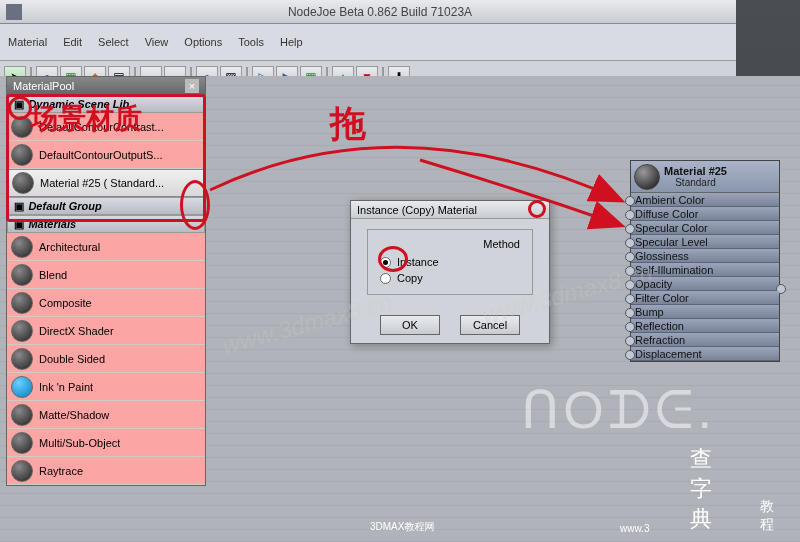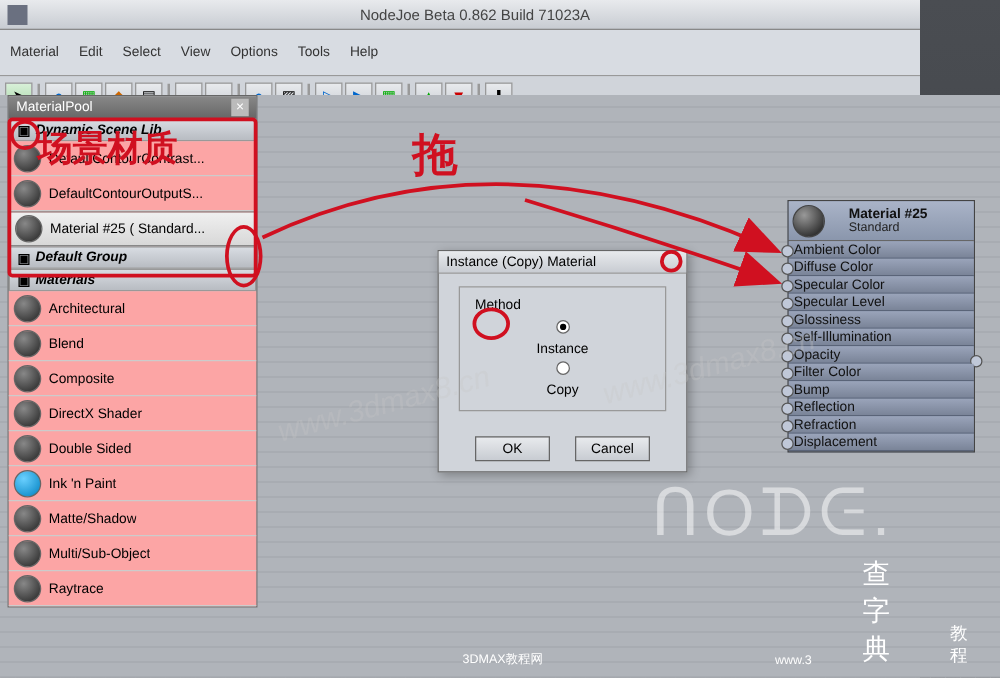--- a/index.html
+++ b/index.html
@@ -32,33 +32,33 @@
     .mat-item { height: 28px; display: flex; align-items: center; padding: 0 4px; border-bottom: 1px solid #ccc; cursor: pointer; }
     .mat-item.selected { background: linear-gradient(#f0f0f0, #d8d8d8); border: 1px solid #888; }
     .mat-sphere { width: 22px; height: 22px; border-radius: 50%; background: radial-gradient(circle at 35% 30%, #888, #222); border: 1px solid #666; margin-right: 6px; flex-shrink: 0; }
     .mat-sphere.blue { background: radial-gradient(circle at 35% 30%, #6ad0ff, #0080c0); }
     .mat-label { white-space: nowrap; overflow: hidden; text-overflow: ellipsis; }
     
     .dialog { position: absolute; top: 200px; left: 350px; width: 200px; background: #d0d4da; border: 1px solid #666; box-shadow: 2px 2px 8px rgba(0,0,0,0.3); }
     .dialog-title { height: 18px; background: linear-gradient(#e8eaed, #c8ccd2); padding: 2px 6px; display: flex; align-items: center; border-bottom: 1px solid #999; }
     .dialog-body { padding: 10px 16px; }
     .fieldset { border: 1px solid #999; padding: 8px 12px; margin-bottom: 10px; }
-    .fieldset-label { font-size: 11px; margin-bottom: 4px; }
-    .radio-row { display: flex; align-items: center; gap: 6px; padding: 2px 0; flex-direction: column; }
+    .fieldset-label { font-size: 11px; margin-bottom: 4px; text-align: right; }
+    .radio-row { display: flex; align-items: center; gap: 6px; padding: 2px 0; }
     .radio { width: 11px; height: 11px; border: 1px solid #666; border-radius: 50%; background: #fff; display: flex; align-items: center; justify-content: center; }
     .radio.checked::after { content: ""; width: 5px; height: 5px; background: #000; border-radius: 50%; }
     .dialog-buttons { display: flex; justify-content: center; gap: 20px; padding-bottom: 8px; }
     .dlg-btn { width: 60px; height: 20px; background: linear-gradient(#e8eaed, #c8ccd2); border: 1px solid #666; cursor: pointer; display: flex; align-items: center; justify-content: center; }
     
     .node { position: absolute; top: 160px; left: 630px; width: 150px; background: #8a96ac; border: 1px solid #444; }
-    .node-header { height: 32px; background: linear-gradient(#aab4c8, #8a96ac); display: flex; align-items: center; padding: 3px; gap: 19px; border-bottom: 1px solid #666; }
+    .node-header { height: 32px; background: linear-gradient(#aab4c8, #8a96ac); display: flex; align-items: center; padding: 3px; gap: 4px; border-bottom: 1px solid #666; }
     .node-sphere { width: 26px; height: 26px; border-radius: 50%; background: radial-gradient(circle at 35% 30%, #999, #111); border: 1px solid #444; }
     .node-titles { display: flex; flex-direction: column; }
     .node-title { font-weight: bold; color: #111; }
-    .node-sub { color: #222; font-size: 10px; }
+    .node-sub { color: #222; font-size: 10px; text-align: center; }
     .node-slot { height: 14px; background: linear-gradient(#9aa4ba, #7a8498); border-bottom: 1px solid #5a6478; display: flex; align-items: center; padding: 0 4px; position: relative; font-size: 10px; color: #111; }
     .node-slot::before { content: ""; position: absolute; left: -6px; top: 3px; width: 8px; height: 8px; border-radius: 50%; background: #c0c8d8; border: 1px solid #555; }
     .node-out { position: absolute; right: -7px; top: 50%; width: 10px; height: 10px; border-radius: 50%; background: #c0c8d8; border: 1px solid #555; }
     
     .annotation { position: absolute; pointer-events: none; }
     .red-text { color: #d01020; font-family: cursive; font-size: 36px; font-weight: bold; }
     .red-box { border: 3px solid #d01020; border-radius: 4px; }
     .red-circle { border: 3px solid #d01020; border-radius: 50%; }
     
     .watermark { position: absolute; color: rgba(200,200,200,0.3); font-size: 24px; font-style: italic; transform: rotate(-15deg); pointer-events: none; }

